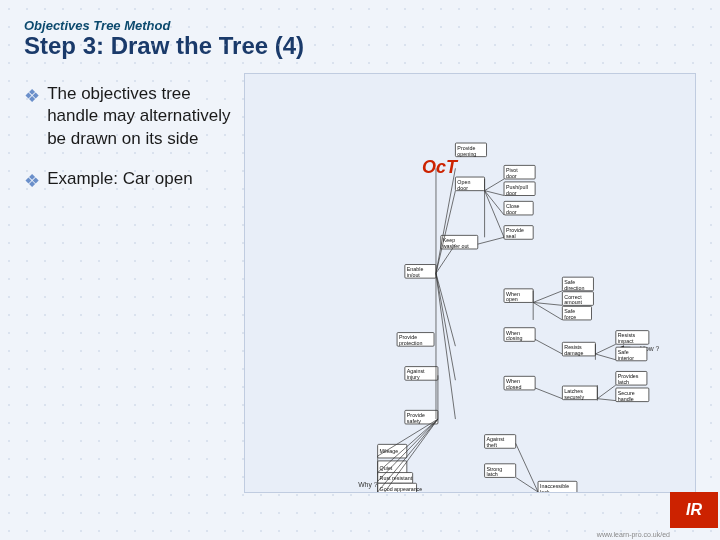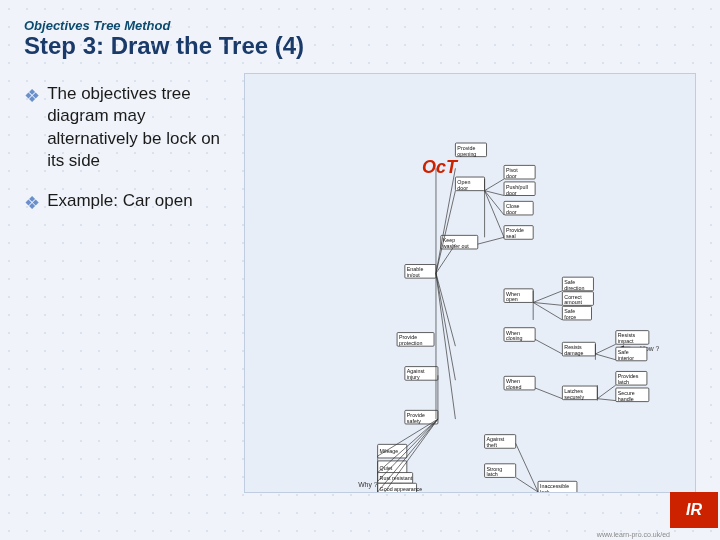--- a/index.html
+++ b/index.html
@@ -126,21 +126,21 @@
 <body>
 
 <div class="slide">
   <div class="top-label">Objectives Tree Method</div>
   <div class="main-title">Step 3: Draw the Tree (4)</div>
 
   <div class="content-area">
     <div class="left-panel">
       <div class="bullet-item">
         <span class="diamond">❖</span>
-        <span>The objectives tree diagram may alternatively be lock on its side</span>
+        <span>The objectives tree handle may alternatively be drawn on its side</span>
       </div>
       <div class="bullet-item">
         <span class="diamond">❖</span>
         <span>Example: Car open</span>
       </div>
     </div>
 
     <div class="right-panel">
       
       <svg class="tree-svg" viewBox="0 0 430 430" xmlns="http://www.w3.org/2000/svg">

